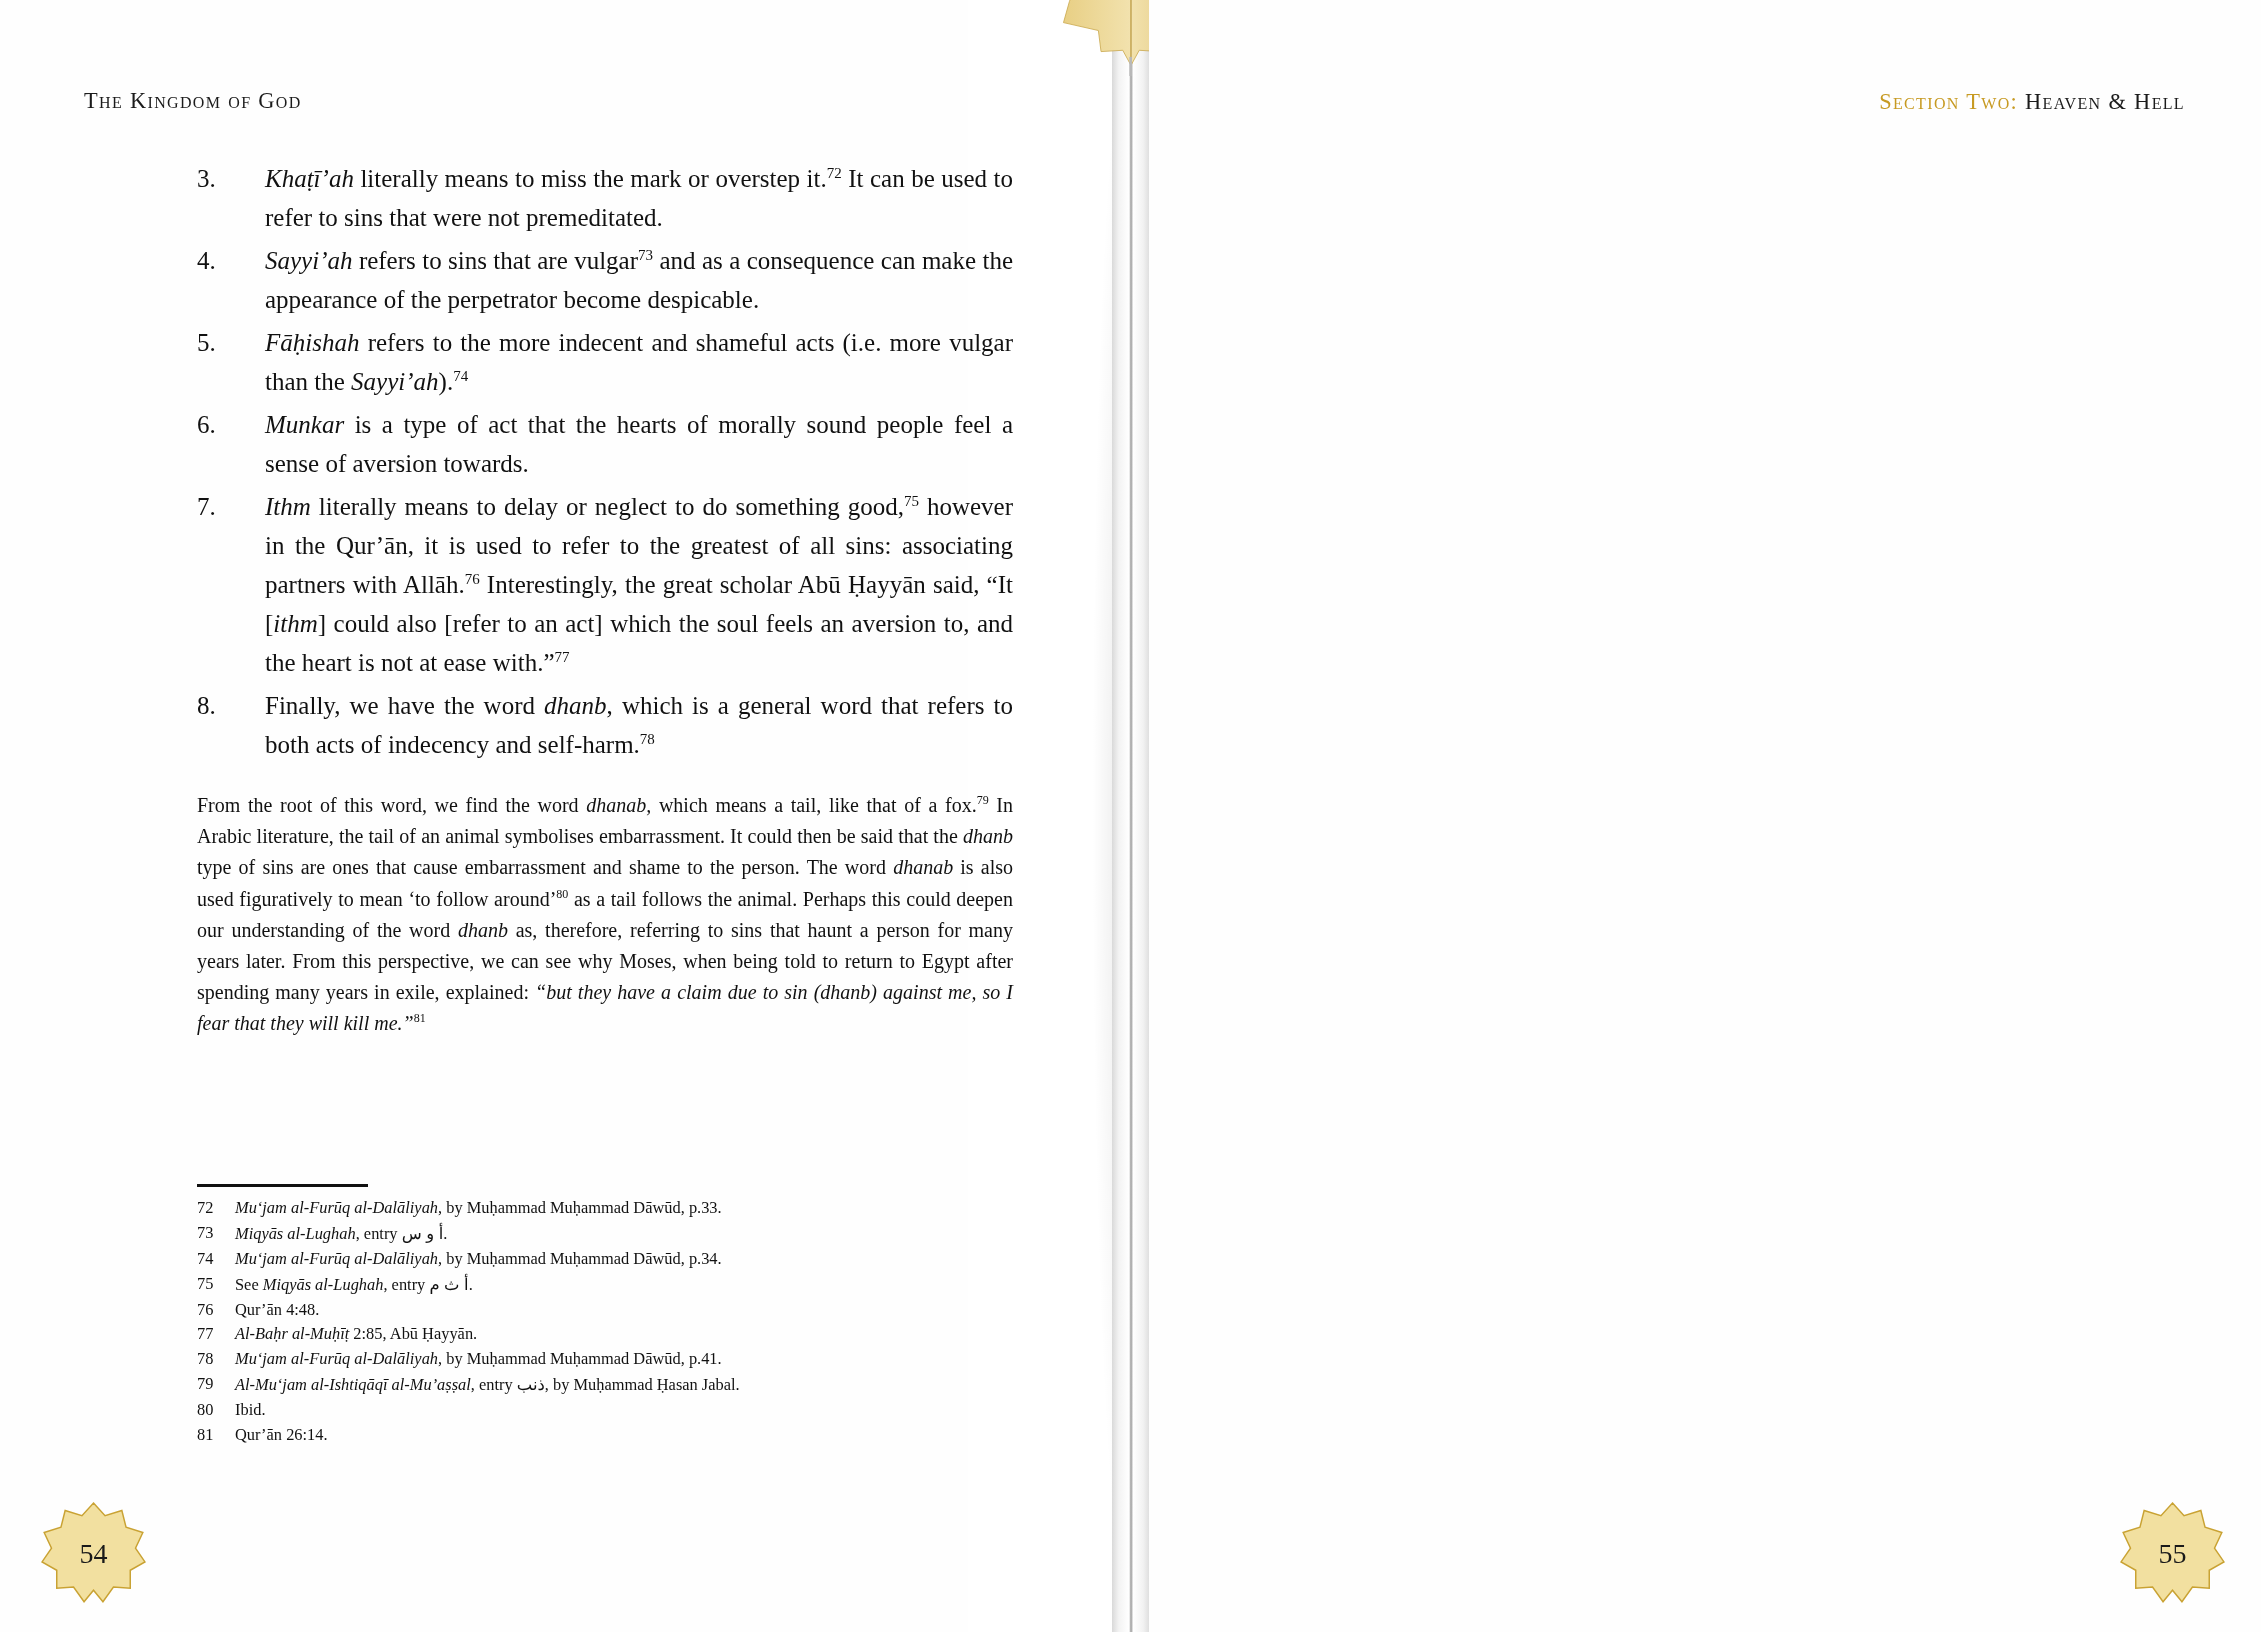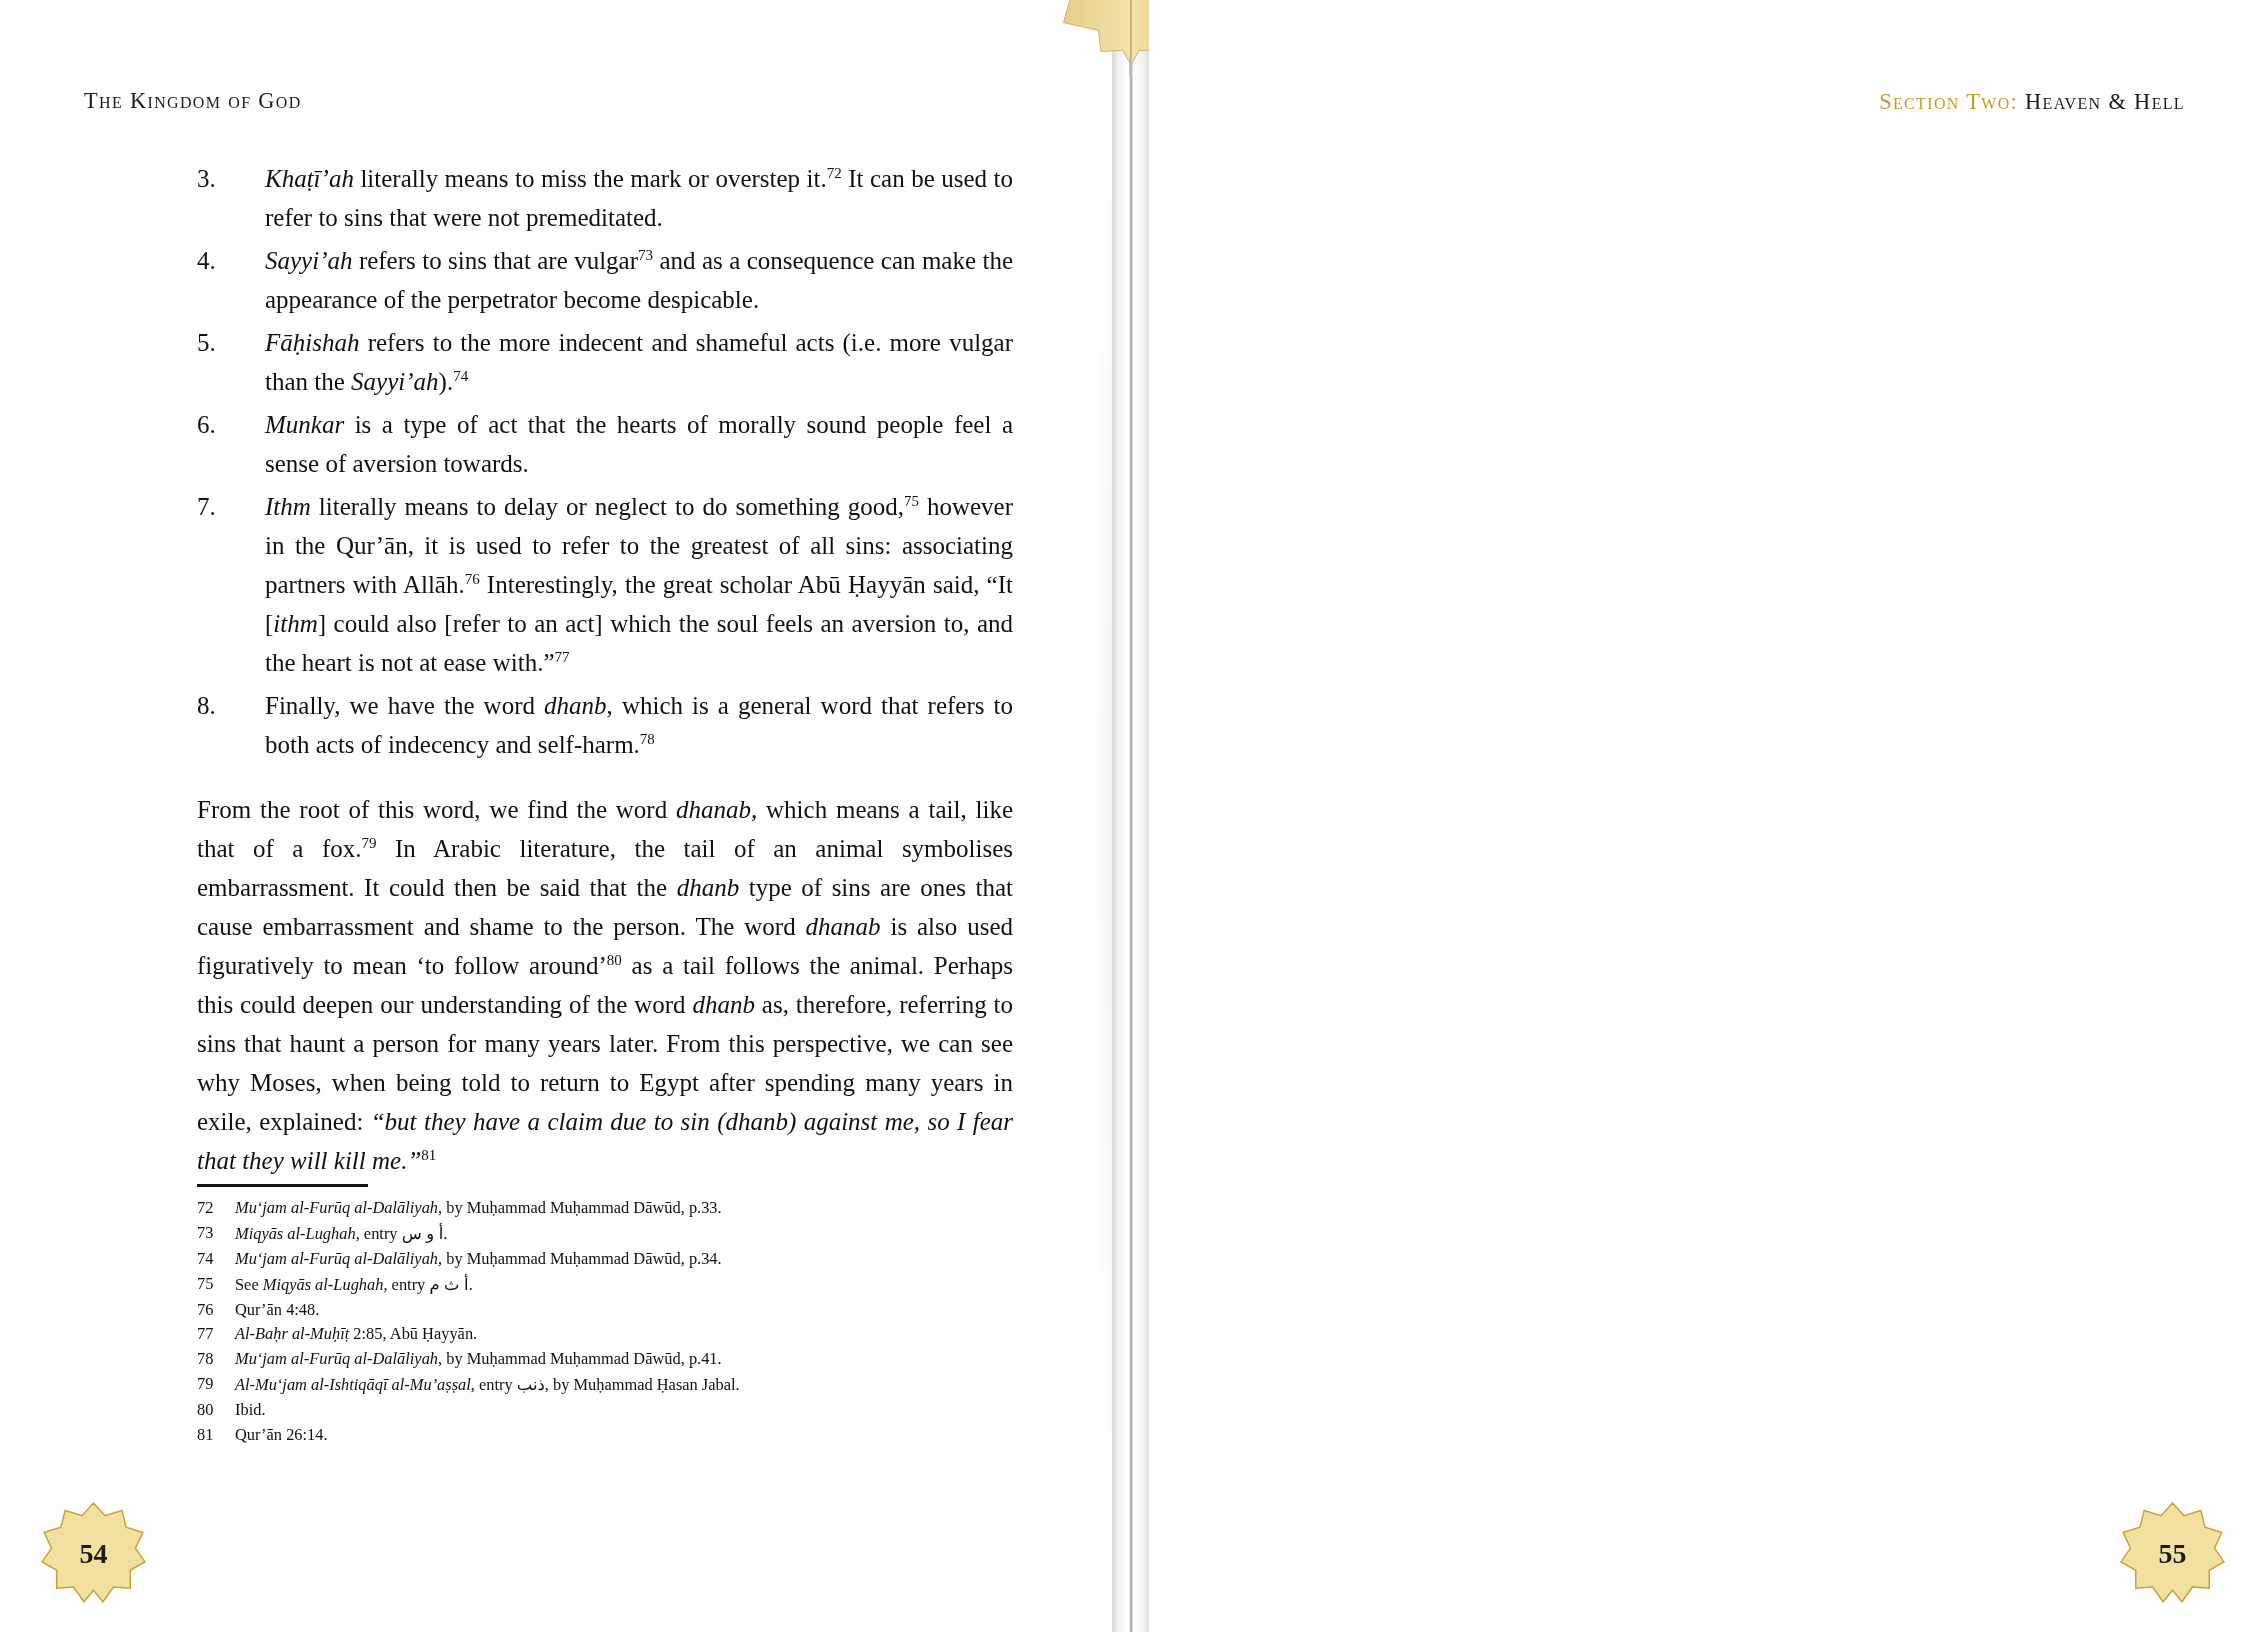--- a/index.html
+++ b/index.html
@@ -34,31 +34,31 @@
   
   .body-col{position:absolute;left:197px;top:159px;width:816px;}
 
   ol.sinlist{list-style:none;margin:0;padding:0;}
   ol.sinlist li{position:relative;padding-left:68px;margin-bottom:4px;
       font-size:25px;line-height:1.56;text-align:justify;}
   ol.sinlist li .num{position:absolute;left:0;top:0;width:46px;font-size:25px;}
   em,i{}
   sup{font-size:.60em;vertical-align:super;line-height:0;}
 
-  p.para{font-size:25px;line-height:1.56;text-align:justify;margin:26px 0 0 0;}
+  p.para{font-size:20px;line-height:1.56;text-align:justify;margin:26px 0 0 0;}
 
   
   .footnotes{position:absolute;left:197px;top:1184px;width:724px;}
   .fn-rule{width:171px;height:2.6px;background:#111;margin-bottom:9.2px;}
   .fn{font-size:16.4px;line-height:1.52;position:relative;padding-left:38px;}
   .fn .fnum{position:absolute;left:0;top:0;width:32px;}
   .ar{font-family:Liberation Sans, sans-serif;direction:rtl;unicode-bidi:isolate;}
 
   
-  .pagenum{position:absolute;width:105px;height:105px;font-weight:bold;}
+  .pagenum{position:absolute;width:105px;height:105px;}
   .pagenum.left{left:41px;top:1501px;}
   .pagenum.right{right:36px;top:1501px;}
   .pagenum svg{position:absolute;inset:0;}
   .pagenum span{position:absolute;inset:0;display:flex;align-items:center;
      justify-content:center;font-size:28px;color:#1a1a1a;font-family:"Liberation Serif",serif;}
 </style>
 </head>
 <body>
 
 <div class="spread">

